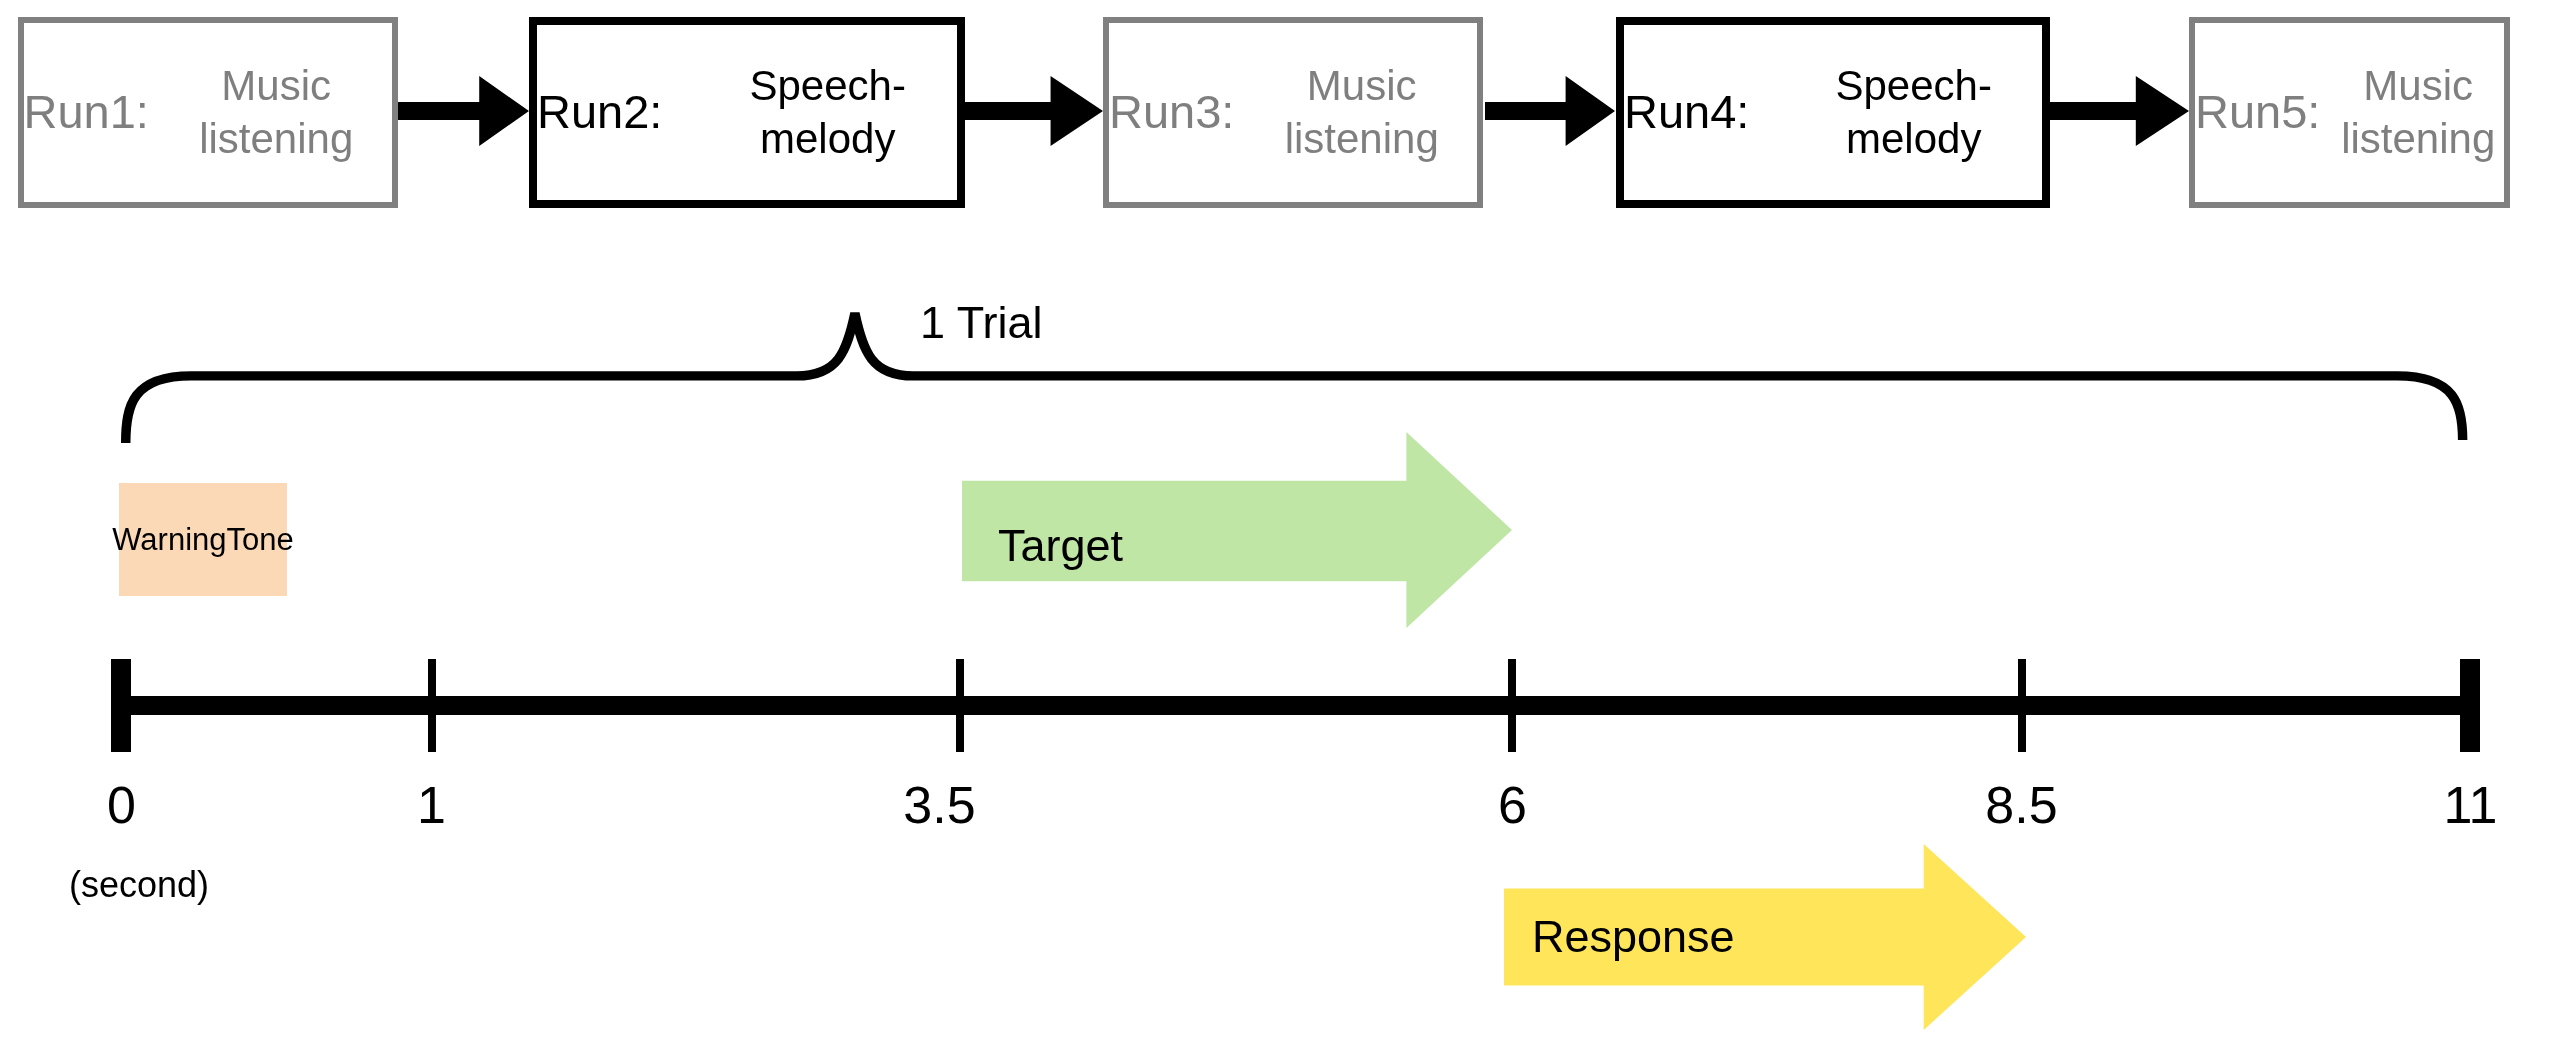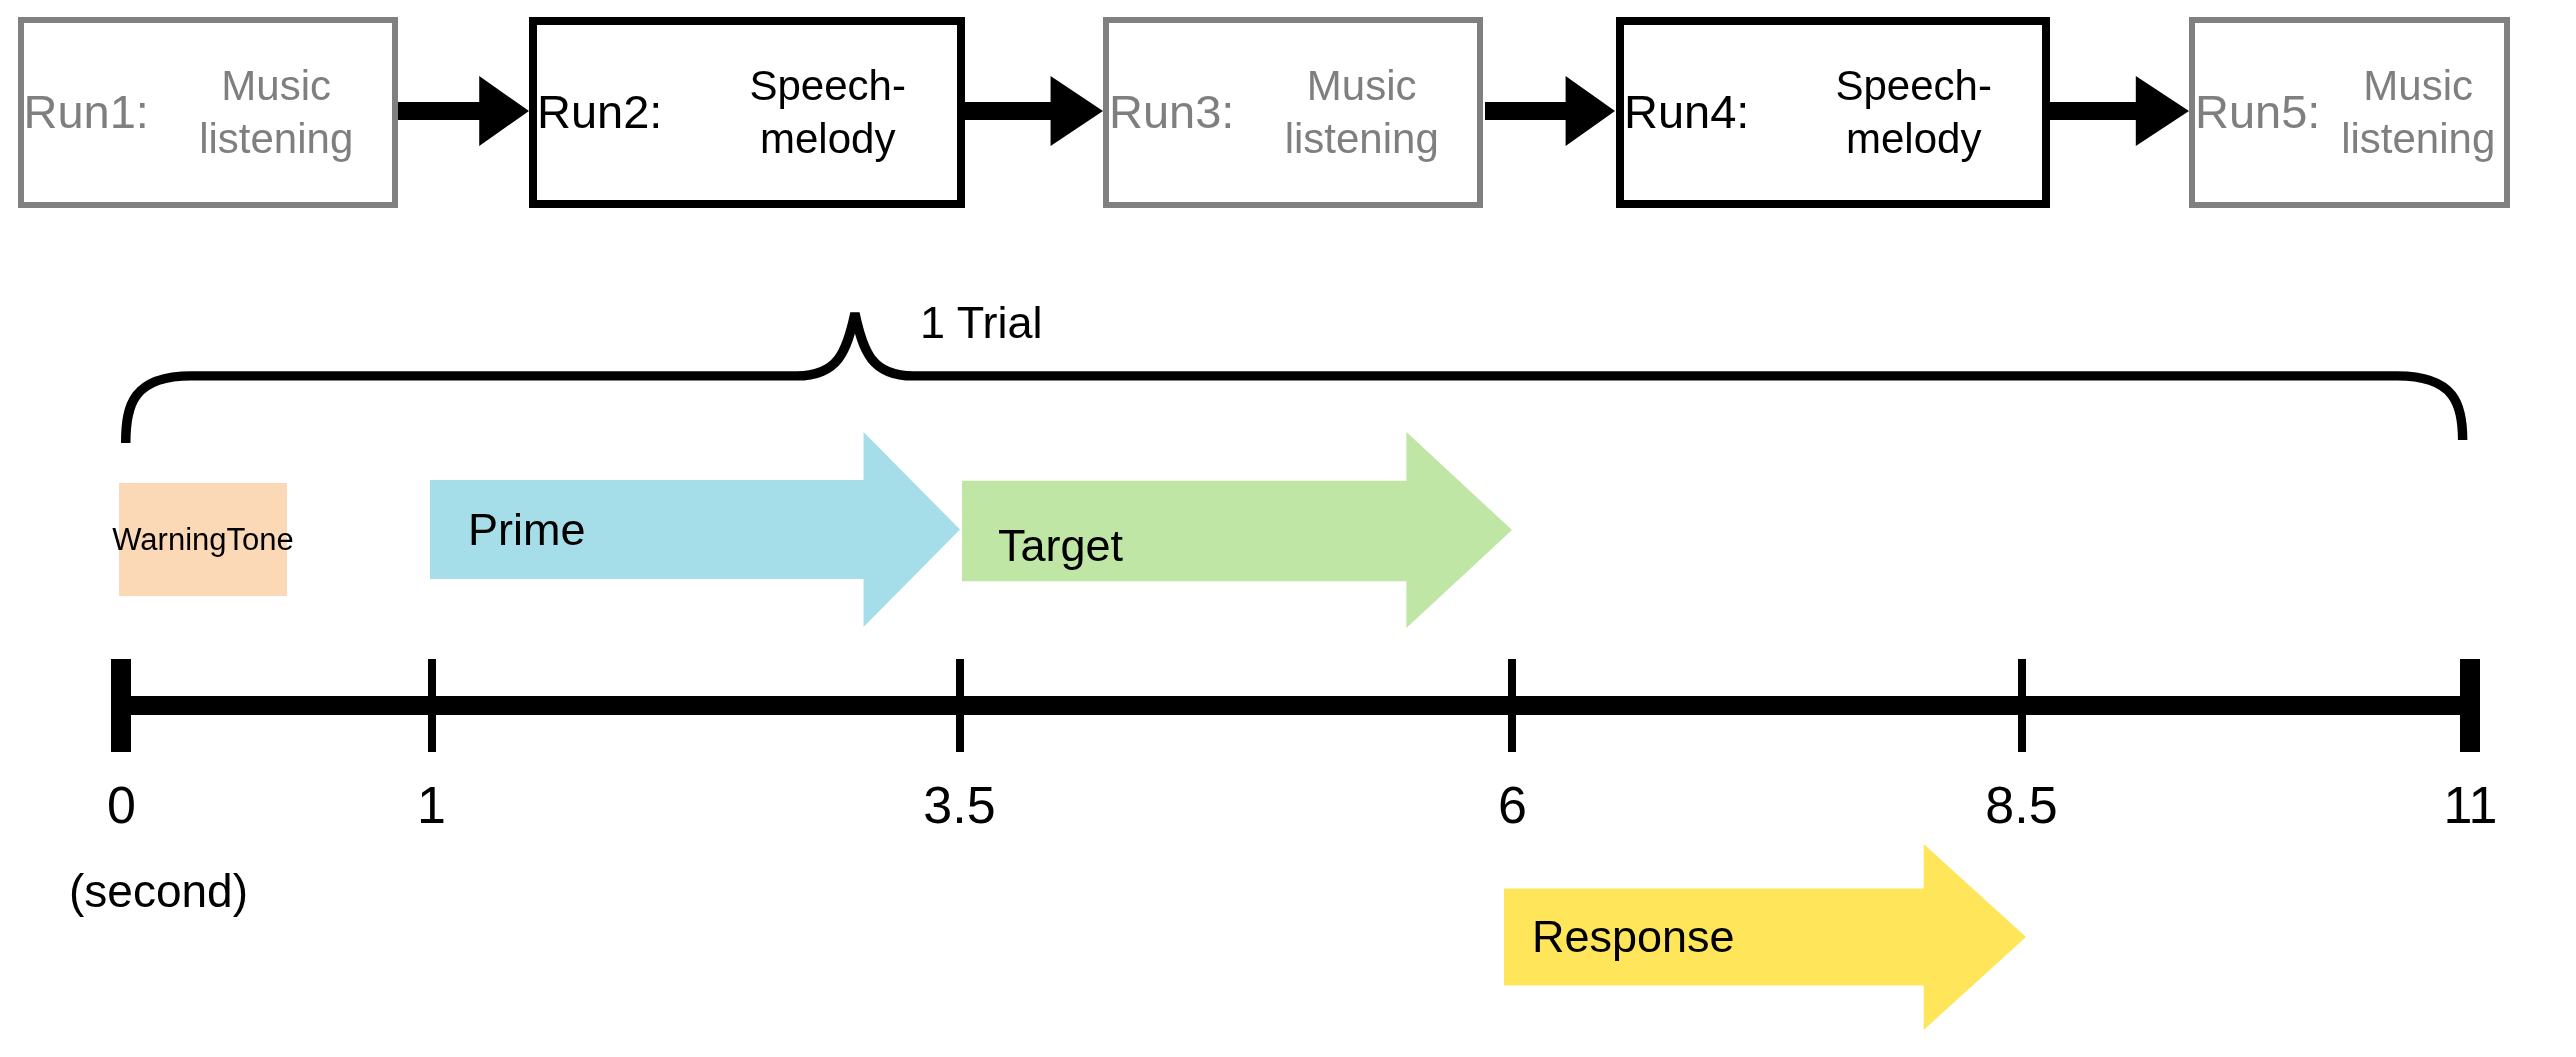--- a/index.html
+++ b/index.html
@@ -66,21 +66,21 @@
 
   
   .tl-bar{position:absolute;left:121px;top:696px;width:2349px;height:19px;background:#000;}
   .tl-cap,.tl-tick{position:absolute;top:659px;height:93px;background:#000;}
   .tl-cap{width:20.4px;}
   .tl-tick{width:8px;}
   .tl-num{
     position:absolute;top:775px;width:175px;
     text-align:center;font-size:52px;
   }
-  .unit-label{position:absolute;left:69px;top:864px;font-size:46px;}
+  .unit-label{position:absolute;left:69px;top:864px;font-size:36px;}
 </style>
 </head>
 <body>
 
 <div class="figure">
 
   <div class="run-box low" style="left:17.5px;width:380px;">
     <div class="run-line1">Run1:</div>
     <div class="run-line2">Music listening</div>
   </div>
@@ -118,41 +118,37 @@
              L 3290 516
              C 3370 516, 3380 556, 3380 604" fill="none" stroke="#000000" stroke-width="13"></path>
   </svg>
   <div class="trial-label">1 Trial</div>
 
   <div class="warning-box">
     <div>Warning</div>
     <div>Tone</div>
   </div>
 
-  <div class="event-arrow arrow-prime">
-    <div class="shape"></div>
-    <div class="lbl">Prime</div>
-  </div>
 
   <div class="event-arrow arrow-target">
     <div class="shape"></div>
     <div class="lbl">Target</div>
   </div>
 
   <div class="tl-bar"></div>
   <div class="tl-cap" style="left:111px;"></div>
   <div class="tl-tick" style="left:428px;"></div>
   <div class="tl-tick" style="left:956px;"></div>
   <div class="tl-tick" style="left:1508px;"></div>
   <div class="tl-tick" style="left:2018px;"></div>
   <div class="tl-cap" style="left:2460px;"></div>
 
   <div class="tl-num" style="left:34px;">0</div>
   <div class="tl-num" style="left:344px;">1</div>
-  <div class="tl-num" style="left:872px;">3.5</div>
+  <div class="tl-num" style="left:852px;">3.5</div>
   <div class="tl-num" style="left:1425px;">6</div>
   <div class="tl-num" style="left:1934px;">8.5</div>
   <div class="tl-num" style="left:2383px;">11</div>
 
   <div class="unit-label">(second)</div>
 
   <div class="event-arrow arrow-response">
     <div class="shape"></div>
     <div class="lbl">Response</div>
   </div>

